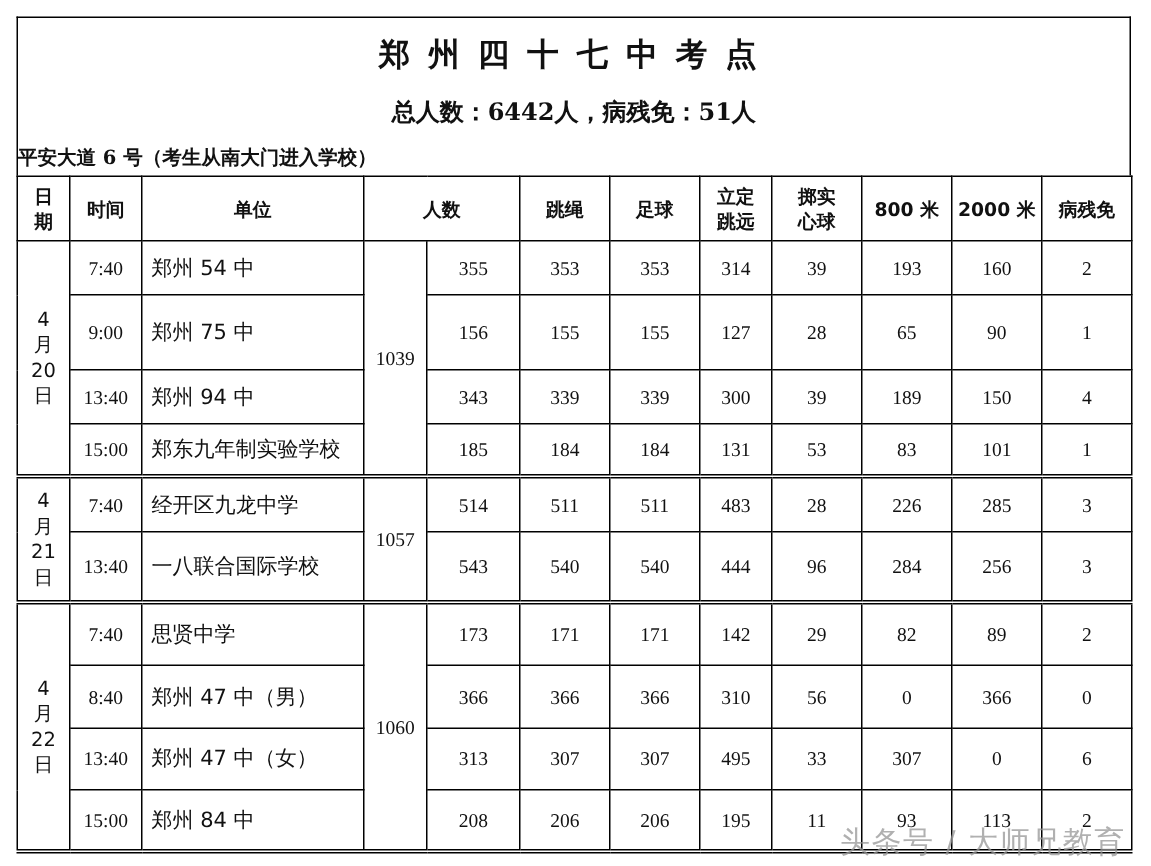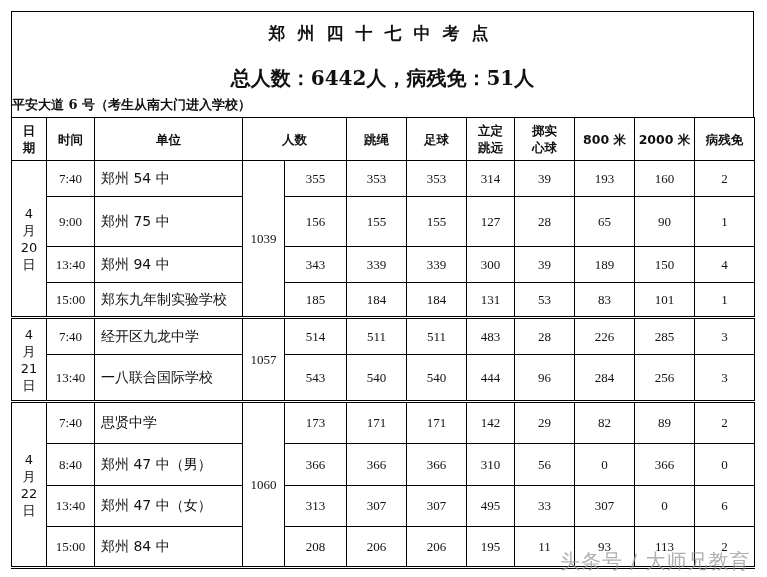--- a/index.html
+++ b/index.html
@@ -1,23 +1,23 @@
 <!DOCTYPE html>
 <html><head>
 <meta charset="utf-8">
 <style>
   html, body { margin:0; padding:0; background:#ffffff; }
   body { width:767px; height:577px; position:relative; overflow:hidden;
          font-family:"Liberation Serif", "DejaVu Serif", serif; color:#111; }
   .frame { position:absolute; left:11px; top:11px; width:743px; height:106px;
            border:1px solid #000; border-bottom:none; box-sizing:border-box; }
   .title { position:absolute; left:4px; right:0; top:10px; text-align:center;
-           font-family:"DejaVu Sans", sans-serif; font-weight:bold; font-size:17px; letter-spacing:12px; }
+           font-family:"DejaVu Sans", sans-serif; font-weight:bold; font-size:21px; letter-spacing:12px; }
   .subtitle { position:absolute; left:0; right:0; top:53px; text-align:center;
-           font-family:"DejaVu Serif", serif; font-weight:bold; font-size:20px; }
+           font-family:"DejaVu Serif", serif; font-weight:bold; font-size:16px; }
   .address { position:absolute; left:0; right:0; top:84px; text-align:left;
            font-family:"DejaVu Serif", serif; font-weight:bold; font-size:13px; }
   table.grid { position:absolute; left:11px; top:117px; border-collapse:collapse; table-layout:fixed; }
   table.grid td, table.grid th { border:1px solid #000; text-align:center; vertical-align:middle;
            padding:0; font-size:13px; font-weight:normal; }
   table.grid th { font-family:"DejaVu Sans", sans-serif; font-weight:bold; font-size:12.5px; line-height:17px; }
   table.grid td.unit { text-align:left; padding-left:6px; font-family:"DejaVu Sans", sans-serif; font-size:14px; }
   table.grid td.date { font-size:13px; line-height:17px; font-family:"DejaVu Sans", sans-serif; }
   tr.sep td { border-bottom:3px double #000; }
   .watermark { position:absolute; left:560px; top:548px; font-family:"DejaVu Sans", sans-serif;

